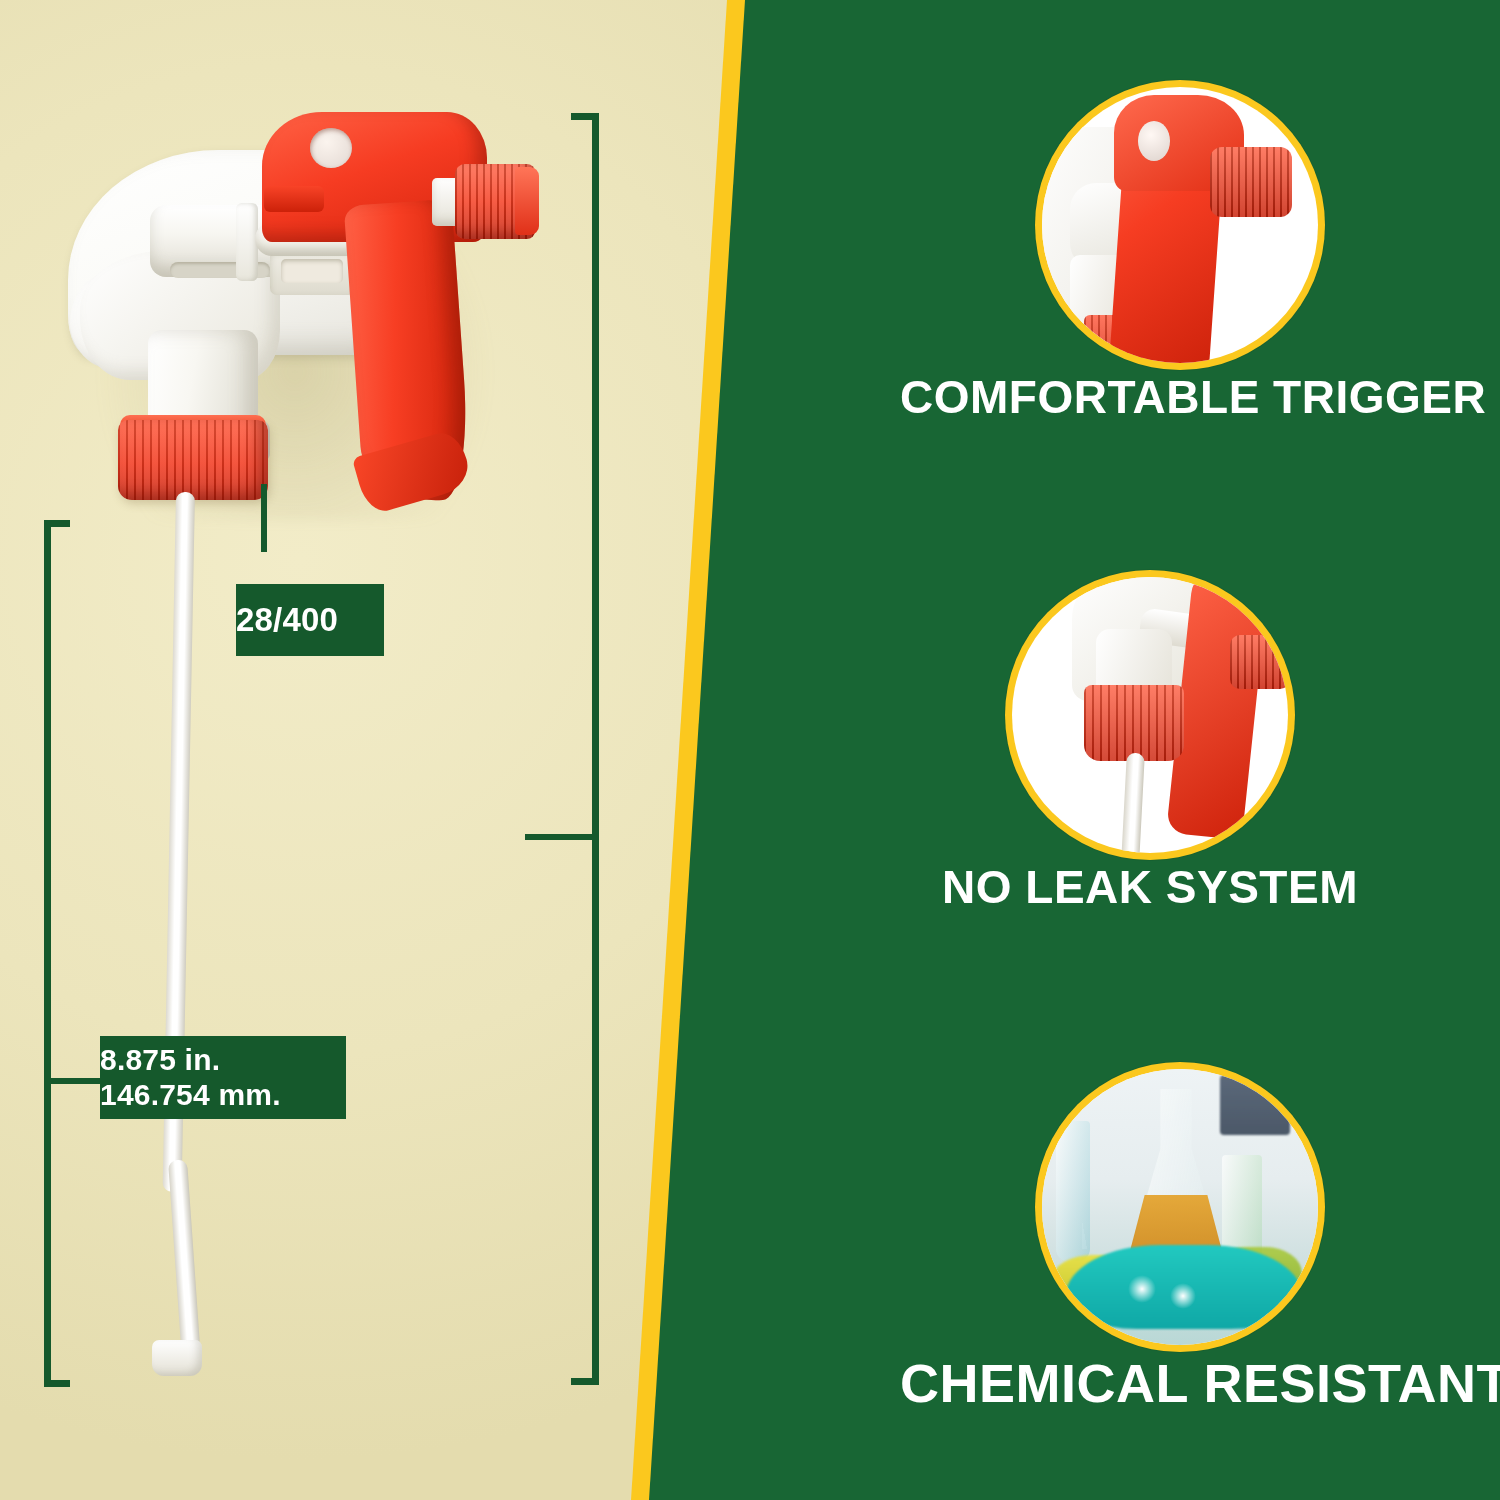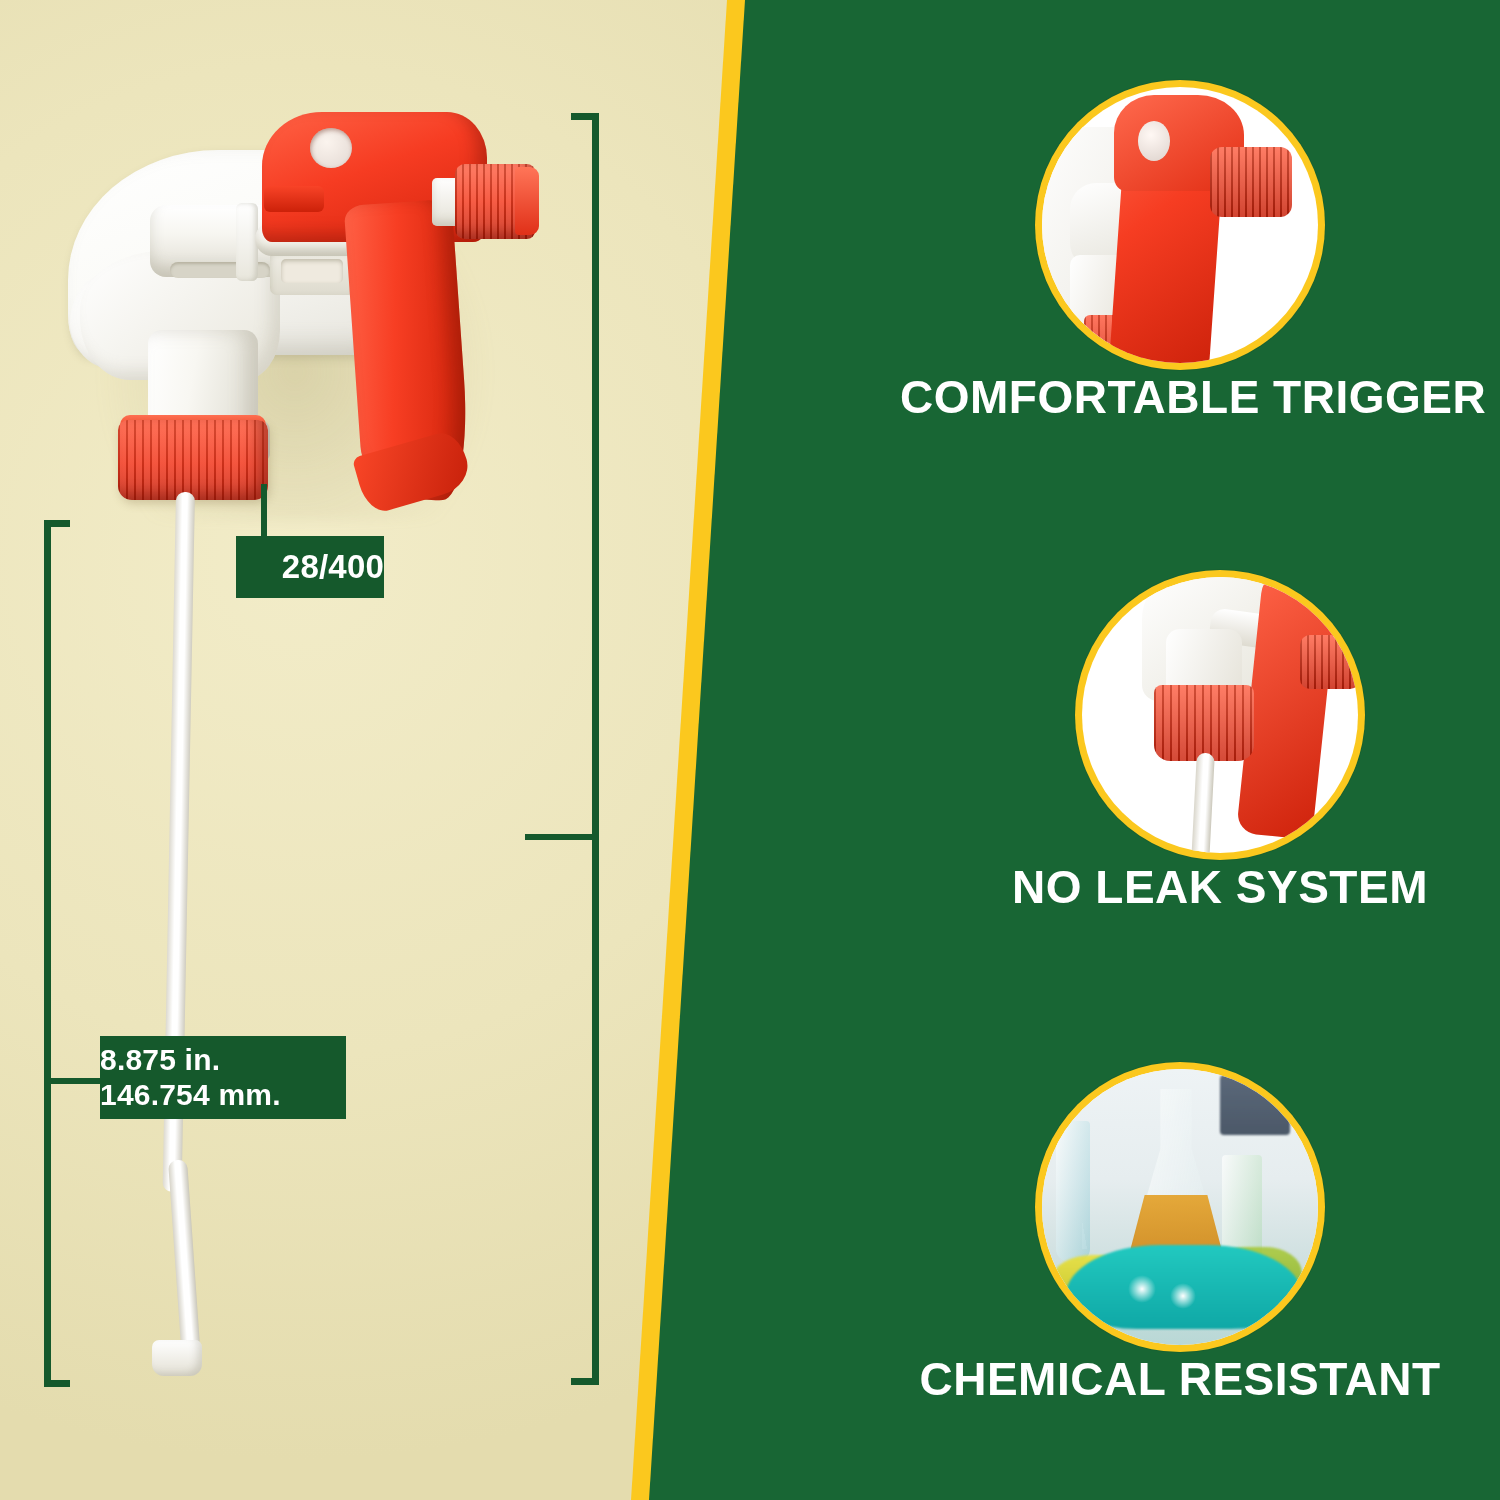--- a/index.html
+++ b/index.html
@@ -213,57 +213,57 @@
   .c-8-h{left:47px;top:1078px;width:60px;height:6px;}
 
   
   .chip{
     position:absolute;background:#15592c;color:#ffffff;
     font-weight:bold;letter-spacing:.2px;line-height:1.14;
     display:flex;flex-direction:column;justify-content:center;
     box-sizing:border-box;
   }
   .chip-2840{
-    left:236px;top:536px;width:148px;height:62px;
-    font-size:33px;align-items:flex-end;
+    left:236px;top:584px;width:148px;height:72px;
+    font-size:33px;align-items:flex-start;
   }
   .chip-12{
     left:291px;top:795px;width:246px;height:83px;
     font-size:30px;padding-left:20px;
   }
   .chip-8{
     left:100px;top:1036px;width:246px;height:83px;
     font-size:30px;
   }
 
   
   .feature{position:absolute;width:560px;text-align:center;}
   .f1{left:900px;top:80px;}
-  .f2{left:940px;top:570px;}
+  .f2{left:870px;top:570px;}
   .f3{left:900px;top:1062px;}
 
   .circle-wrap{
     position:relative;width:290px;height:290px;margin:0 auto;
     border-radius:50%;
     background:#fbc81e;
     padding:7px;box-sizing:border-box;
     box-shadow:0 0 0 1px rgba(0,0,0,.05);
   }
   .circle-img{
     position:absolute;left:7px;top:7px;width:276px;height:276px;
     border-radius:50%;overflow:hidden;background:#ffffff;
   }
 
   .feature-title{
     color:#ffffff;font-weight:bold;
     font-size:47px;letter-spacing:.5px;white-space:nowrap;
   }
   .f1 .feature-title{font-size:46px;}
   .f2 .feature-title{font-size:46px;}
-  .f3 .feature-title{font-size:46px;}
+  .f3 .feature-title{font-size:54px;}
 
   
   .c1-white{
     position:absolute;left:-14px;top:40px;width:150px;height:200px;
     background:linear-gradient(120deg,#ffffff,#e9e7df);
     border-radius:60px 30px 20px 20px;
   }
   .c1-white2{
     position:absolute;left:28px;top:96px;width:118px;height:86px;
     background:linear-gradient(160deg,#ffffff,#e2e0d6);

